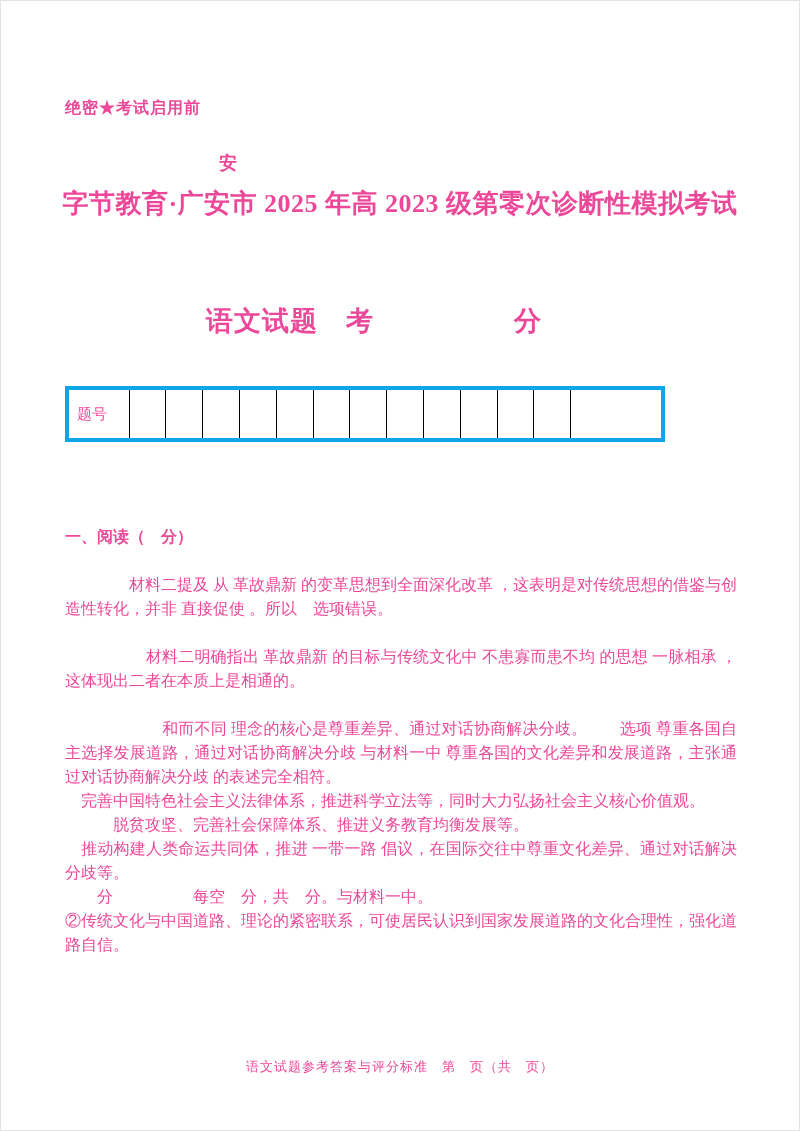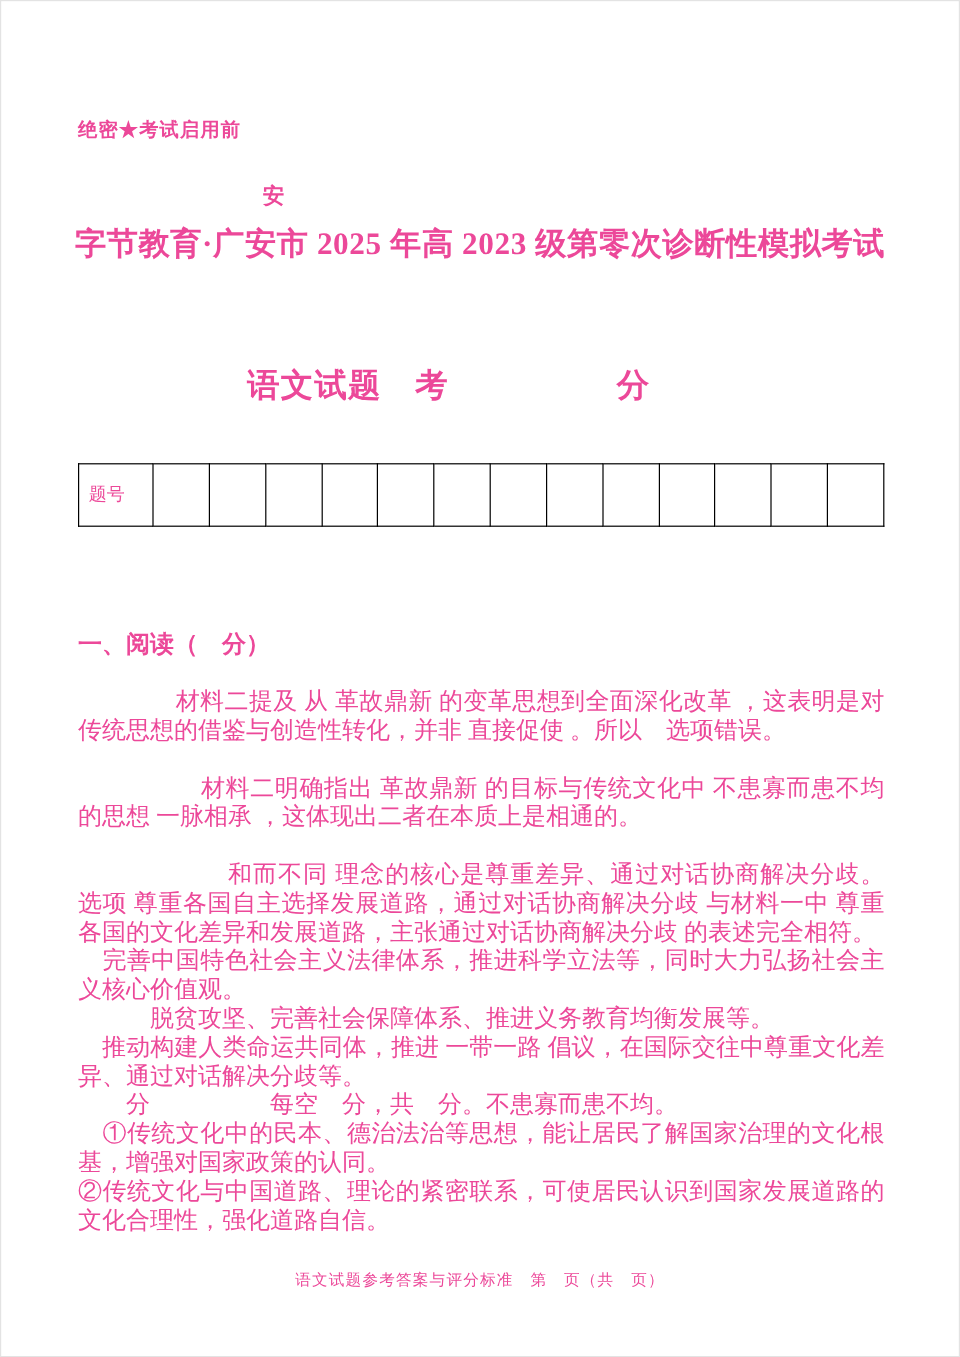--- a/index.html
+++ b/index.html
@@ -47,40 +47,40 @@
     font-size: 27px;
     font-weight: bold;
     letter-spacing: 1px;
     white-space: pre;
     margin-top: 36px;
   }
   .answer-table {
     position: absolute;
     left: 64px;
     top: 385px;
-    width: 672px;
+    width: 600px;
     border-collapse: collapse;
-    border: 1px solid #0ea5e9;
+    border: 4px solid #0ea5e9;
   }
   .answer-table td {
     border: 1px solid #000;
     height: 52px;
     font-size: 15px;
   }
   .answer-table td.label-cell {
     width: 62px;
     padding-left: 8px;
     text-align: left;
   }
   .body-content {
     position: absolute;
     left: 64px;
     top: 524px;
     width: 672px;
-    font-size: 20px;
+    font-size: 16px;
     line-height: 24px;
   }
   .section-heading {
     font-weight: bold;
   }
   .subsection-heading {
     font-weight: normal;
     white-space: pre-wrap;
   }
   .para {
@@ -137,21 +137,20 @@
     <div>
         <div class="para"></div>
         <div class="para">　　　　材料二提及 从 革故鼎新 的变革思想到全面深化改革 ，这表明是对传统思想的借鉴与创造性转化，并非 直接促使 。所以　选项错误。</div>
         <div class="para"></div>
         <div class="para">　　　　　材料二明确指出 革故鼎新 的目标与传统文化中 不患寡而患不均 的思想 一脉相承 ，这体现出二者在本质上是相通的。</div>
         <div class="para"></div>
         <div class="para">　　　　　　和而不同 理念的核心是尊重差异、通过对话协商解决分歧。　　选项 尊重各国自主选择发展道路，通过对话协商解决分歧 与材料一中 尊重各国的文化差异和发展道路，主张通过对话协商解决分歧 的表述完全相符。</div>
         <div class="para">　完善中国特色社会主义法律体系，推进科学立法等，同时大力弘扬社会主义核心价值观。</div>
         <div class="para">　　　脱贫攻坚、完善社会保障体系、推进义务教育均衡发展等。</div>
         <div class="para">　推动构建人类命运共同体，推进 一带一路 倡议，在国际交往中尊重文化差异、通过对话解决分歧等。</div>
-        <div class="para">　　分　　　　　每空　分，共　分。不患寡而患不均。</div>
-        <div class="para">　①传统文化中的民本、德治法治等思想，能让居民了解国家治理的文化根基，增强对国家政策的认同。</div>
+        <div class="para">　　分　　　　　每空　分，共　分。与材料一中。</div>
         <div class="para">②传统文化与中国道路、理论的紧密联系，可使居民认识到国家发展道路的文化合理性，强化道路自信。</div>
       </div>
   </div>
 
   <div class="footer-text">语文试题参考答案与评分标准　第　页（共　页）</div>
 
 </div>
 
 </body></html>

